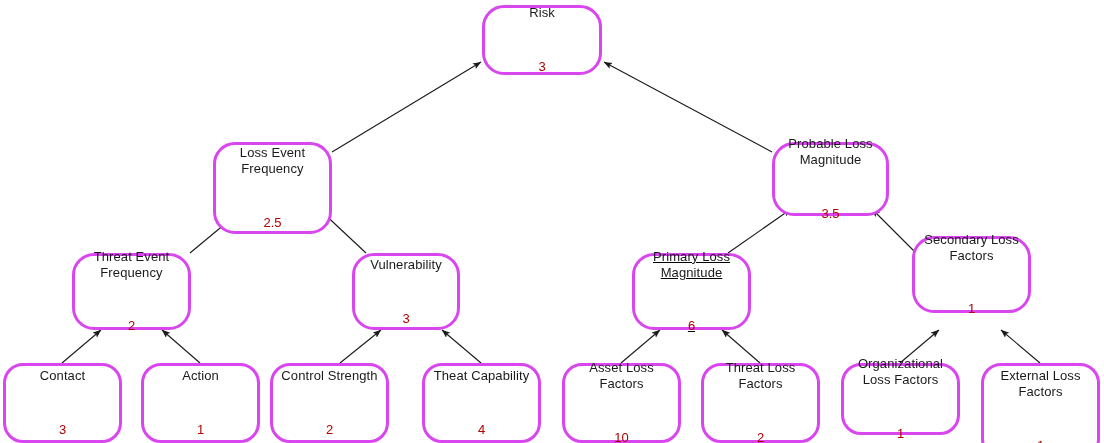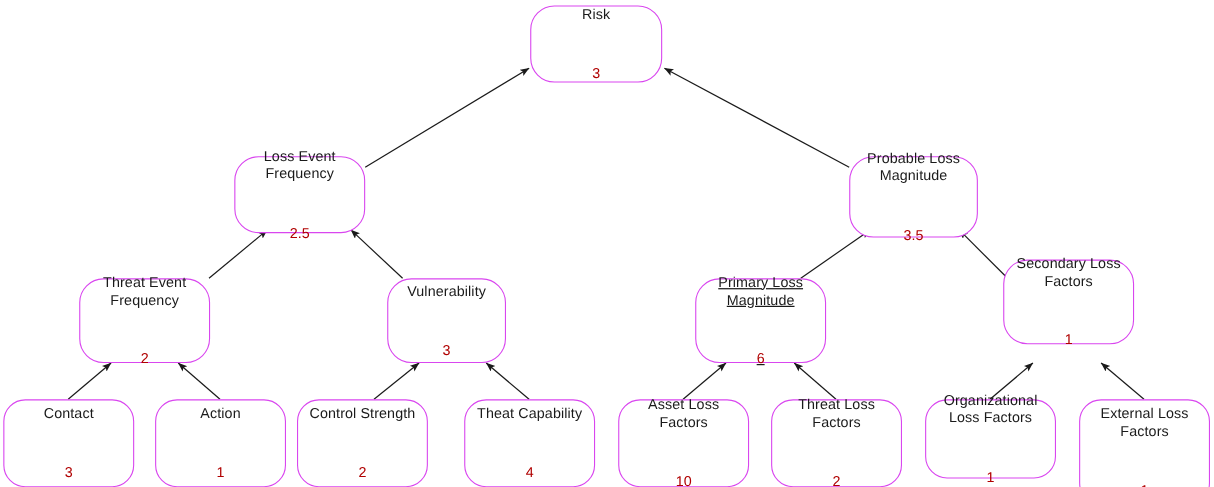--- a/index.html
+++ b/index.html
@@ -19,21 +19,21 @@
     position: absolute;
     top: 0;
     left: 0;
     width: 1104px;
     height: 443px;
     pointer-events: none;
   }
   .node {
     position: absolute;
     box-sizing: border-box;
-    border: 1px solid #d946ef;
+    border: 3px solid #d946ef;
     border-radius: 22px;
     background: #ffffff;
     display: flex;
     flex-direction: column;
     align-items: center;
     justify-content: center;
     text-align: center;
     line-height: 1.22;
     gap: 37px;
   }
@@ -82,21 +82,21 @@
       <line x1="900" y1="363" x2="939" y2="330"></line>
       <line x1="1040" y1="363" x2="1001" y2="330"></line>
     </g>
   </svg>
 
   <div class="node" style="left:482px; top:5px; width:120px; height:70px;">
     <div class="label">Risk</div>
     <div class="value">3</div>
   </div>
 
-  <div class="node" style="left:213px; top:142px; width:119px; height:70px;">
+  <div class="node" style="left:213px; top:142px; width:119px; height:92px;">
     <div class="label">Loss Event
 Frequency</div>
     <div class="value">2.5</div>
   </div>
   <div class="node" style="left:772px; top:142px; width:117px; height:74px;">
     <div class="label">Probable Loss
 Magnitude</div>
     <div class="value">3.5</div>
   </div>
 

